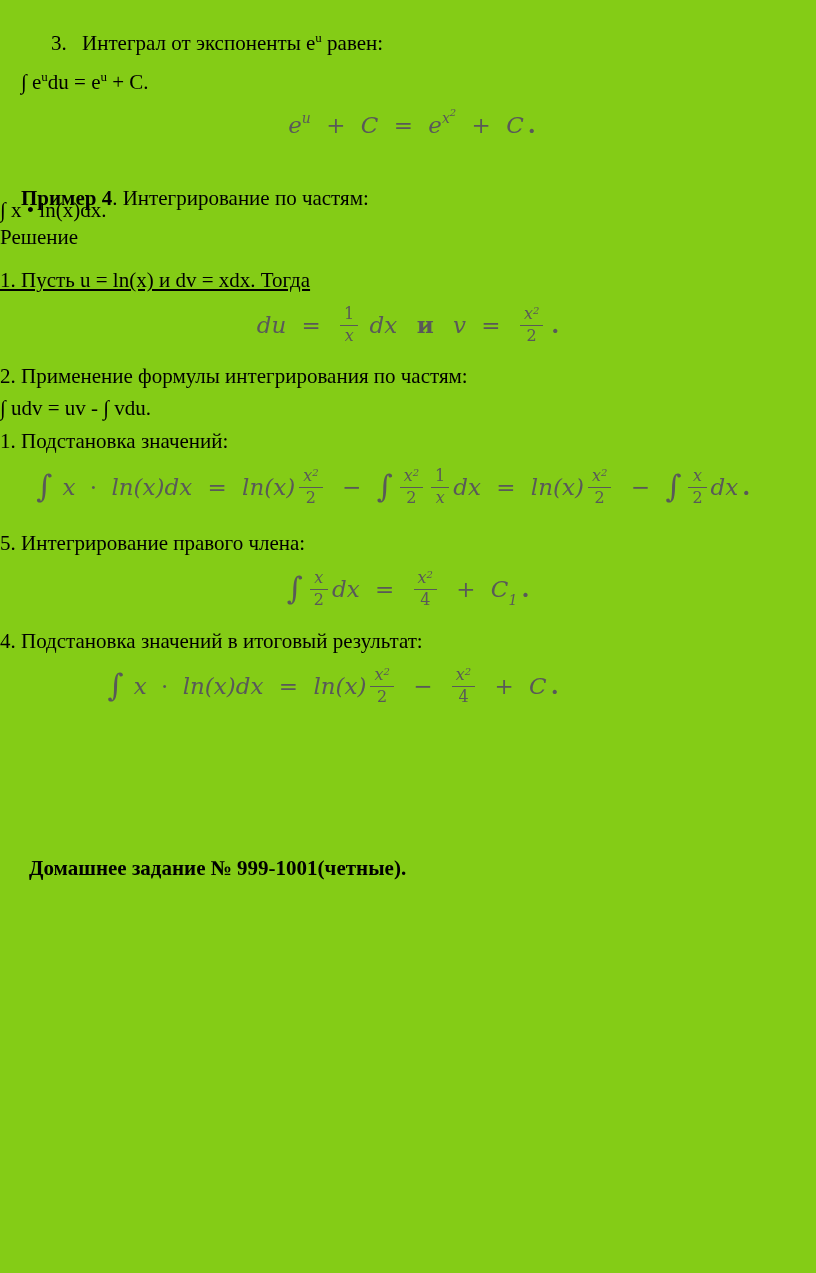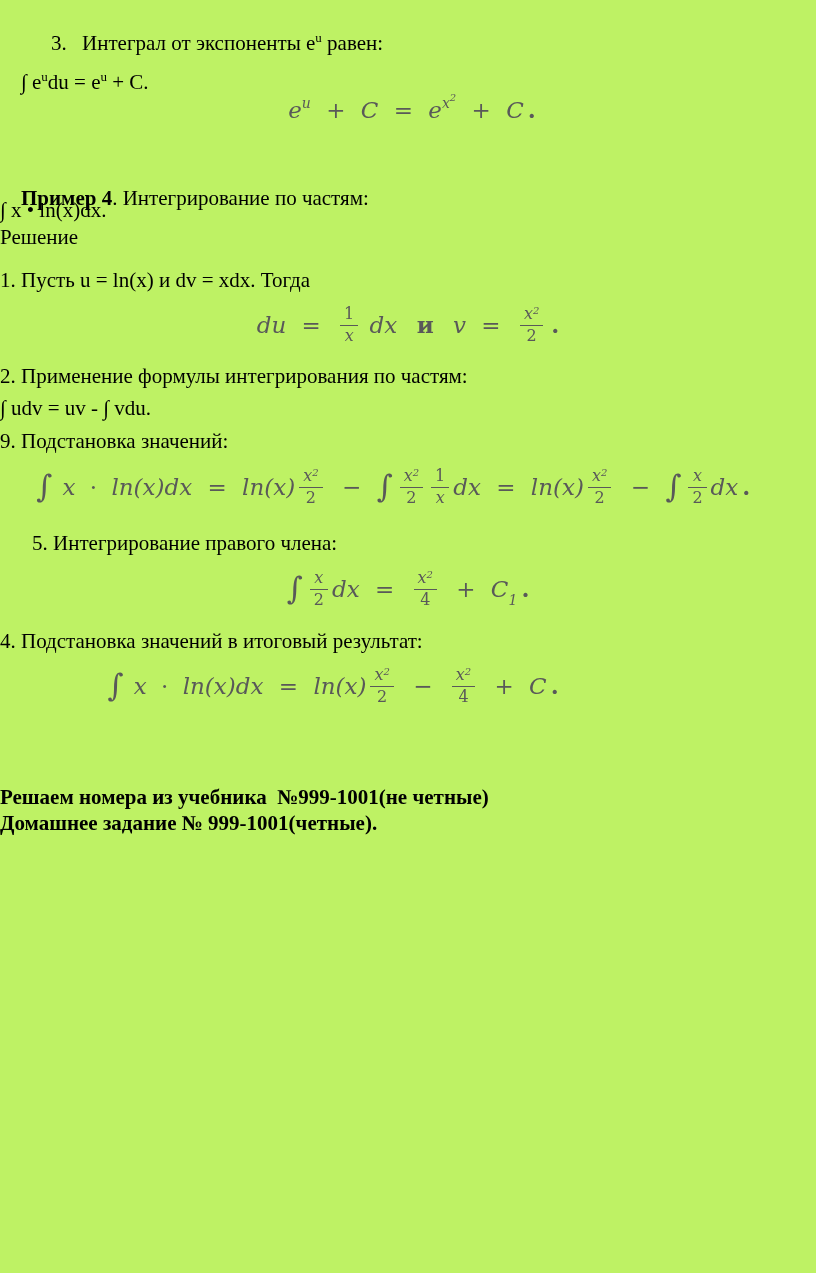--- a/index.html
+++ b/index.html
@@ -1,20 +1,20 @@
 <!DOCTYPE html>
 <html><head>
 <meta charset="utf-8">
 <style>
   html, body { margin: 0; padding: 0; background: #ffffff; }
   .page {
     position: relative;
     width: 816px;
     height: 1273px;
-    background: #bef264;
+    background: #84cc16;
     overflow: hidden;
     font-family: "Liberation Serif", serif;
     color: #000000;
   }
   
   .line {
     position: absolute;
     left: 0;
     font-size: 21px;
     line-height: 1.2;
@@ -73,73 +73,73 @@
 
   <div class="line" style="top:6px; left:30px;">
     <span class="listnum">3.</span><span>Интеграл от экспоненты e</span><sup class="tsup">u</sup><span> равен:</span>
   </div>
 
   <div class="line" style="top:45px;">
     <span>∫ e</span><sup class="tsup">u</sup><span>du = e</span><sup class="tsup">u</sup><span> + C.</span>
   </div>
 
 
-  <div class="formula center" style="top:98px;margin-left:8px;">
+  <div class="formula center" style="top:113px;margin-left:8px;">
     <span class="mi">e</span><span class="sup1"><span class="mi">u</span></span>
     <span class="mop">+</span>
     <span class="mi">C</span>
     <span class="mop">=</span>
     <span class="mi">e</span><span class="sup1"><span class="mi">x</span><span class="sup2">2</span></span>
     <span class="mop">+</span>
     <span class="mi">C</span><span class="mdot">.</span>
   </div>
 
   <div class="line" style="top:161px;">
     <span class="bold">Пример 4</span><span>. Интегрирование по частям:</span>
   </div>
 
   <div class="line" style="top:182px;margin-top:16px;">∫ x • ln(x)dx.</div>
 
   <div class="line" style="top:225px;">Решение</div>
 
-  <div class="line" style="top:268px;">1. Пусть u = ln(x) и dv = xdx. Тогда</div>
+  <div class="line" style="top:268px;text-decoration:underline;">1. Пусть u = ln(x) и dv = xdx. Тогда</div>
 
   <div class="formula center" style="top:308px;">
     <span class="mi">du</span>
     <span class="mop">=</span>
     <span class="frac"><span class="num up">1</span><span class="den"><span class="mi">x</span></span></span>
     <span class="mi">dx</span>
     <span class="andw">и</span>
     <span class="mi">v</span>
     <span class="mop">=</span>
     <span class="frac"><span class="num"><span class="mi">x</span><span class="fsup">2</span></span><span class="den up">2</span></span><span class="mdot">.</span>
   </div>
 
   <div class="line" style="top:364px;text-align:center;">2. Применение формулы интегрирования по частям:</div>
 
   <div class="line" style="top:396px;">∫ udv = uv - ∫ vdu.</div>
 
-  <div class="line" style="top:429px;">9. Подстановка значений:</div>
+  <div class="line" style="top:429px;">1. Подстановка значений:</div>
 
   <div class="formula" style="top:470px; left:36px;">
     <span class="mint">∫</span>
     <span class="mi">x</span>
     <span class="cdot">·</span>
     <span class="mi">ln(x)</span><span class="mi">dx</span>
     <span class="mop">=</span>
     <span class="mi">ln(x)</span><span class="frac"><span class="num"><span class="mi">x</span><span class="fsup">2</span></span><span class="den up">2</span></span>
     <span class="mop">−</span>
     <span class="mint">∫</span><span class="frac"><span class="num"><span class="mi">x</span><span class="fsup">2</span></span><span class="den up">2</span></span><span class="frac"><span class="num up">1</span><span class="den"><span class="mi">x</span></span></span><span class="mi">dx</span>
     <span class="mop">=</span>
     <span class="mi">ln(x)</span><span class="frac"><span class="num"><span class="mi">x</span><span class="fsup">2</span></span><span class="den up">2</span></span>
     <span class="mop">−</span>
     <span class="mint">∫</span><span class="frac"><span class="num"><span class="mi">x</span></span><span class="den up">2</span></span><span class="mi">dx</span><span class="mdot">.</span>
   </div>
 
-  <div class="line" style="top:531px;margin-left:32px;">5. Интегрирование правого члена:</div>
+  <div class="line" style="top:531px;">5. Интегрирование правого члена:</div>
 
   <div class="formula center" style="top:572px;">
     <span class="mint">∫</span><span class="frac"><span class="num"><span class="mi">x</span></span><span class="den up">2</span></span><span class="mi">dx</span>
     <span class="mop">=</span>
     <span class="frac"><span class="num"><span class="mi">x</span><span class="fsup">2</span></span><span class="den up">4</span></span>
     <span class="mop">+</span>
     <span class="mi">C</span><span class="msub">1</span><span class="mdot">.</span>
   </div>
 
   <div class="line" style="top:629px;">4. Подстановка значений в итоговый результат:</div>
@@ -150,16 +150,15 @@
     <span class="cdot">·</span>
     <span class="mi">ln(x)</span><span class="mi">dx</span>
     <span class="mop">=</span>
     <span class="mi">ln(x)</span><span class="frac"><span class="num"><span class="mi">x</span><span class="fsup">2</span></span><span class="den up">2</span></span>
     <span class="mop">−</span>
     <span class="frac"><span class="num"><span class="mi">x</span><span class="fsup">2</span></span><span class="den up">4</span></span>
     <span class="mop">+</span>
     <span class="mi">C</span><span class="mdot">.</span>
   </div>
 
-  <div class="line bold" style="top:785px;">Решаем номера из учебника  №999-1001(не четные)</div>
-  <div class="line bold" style="top:811px;">Домашнее задание № 999-1001(четные).</div>
+  <div class="line bold" style="top:856px;padding-left:29px;">Домашнее задание № 999-1001(четные).</div>
 
 </div>
 
 </body></html>

